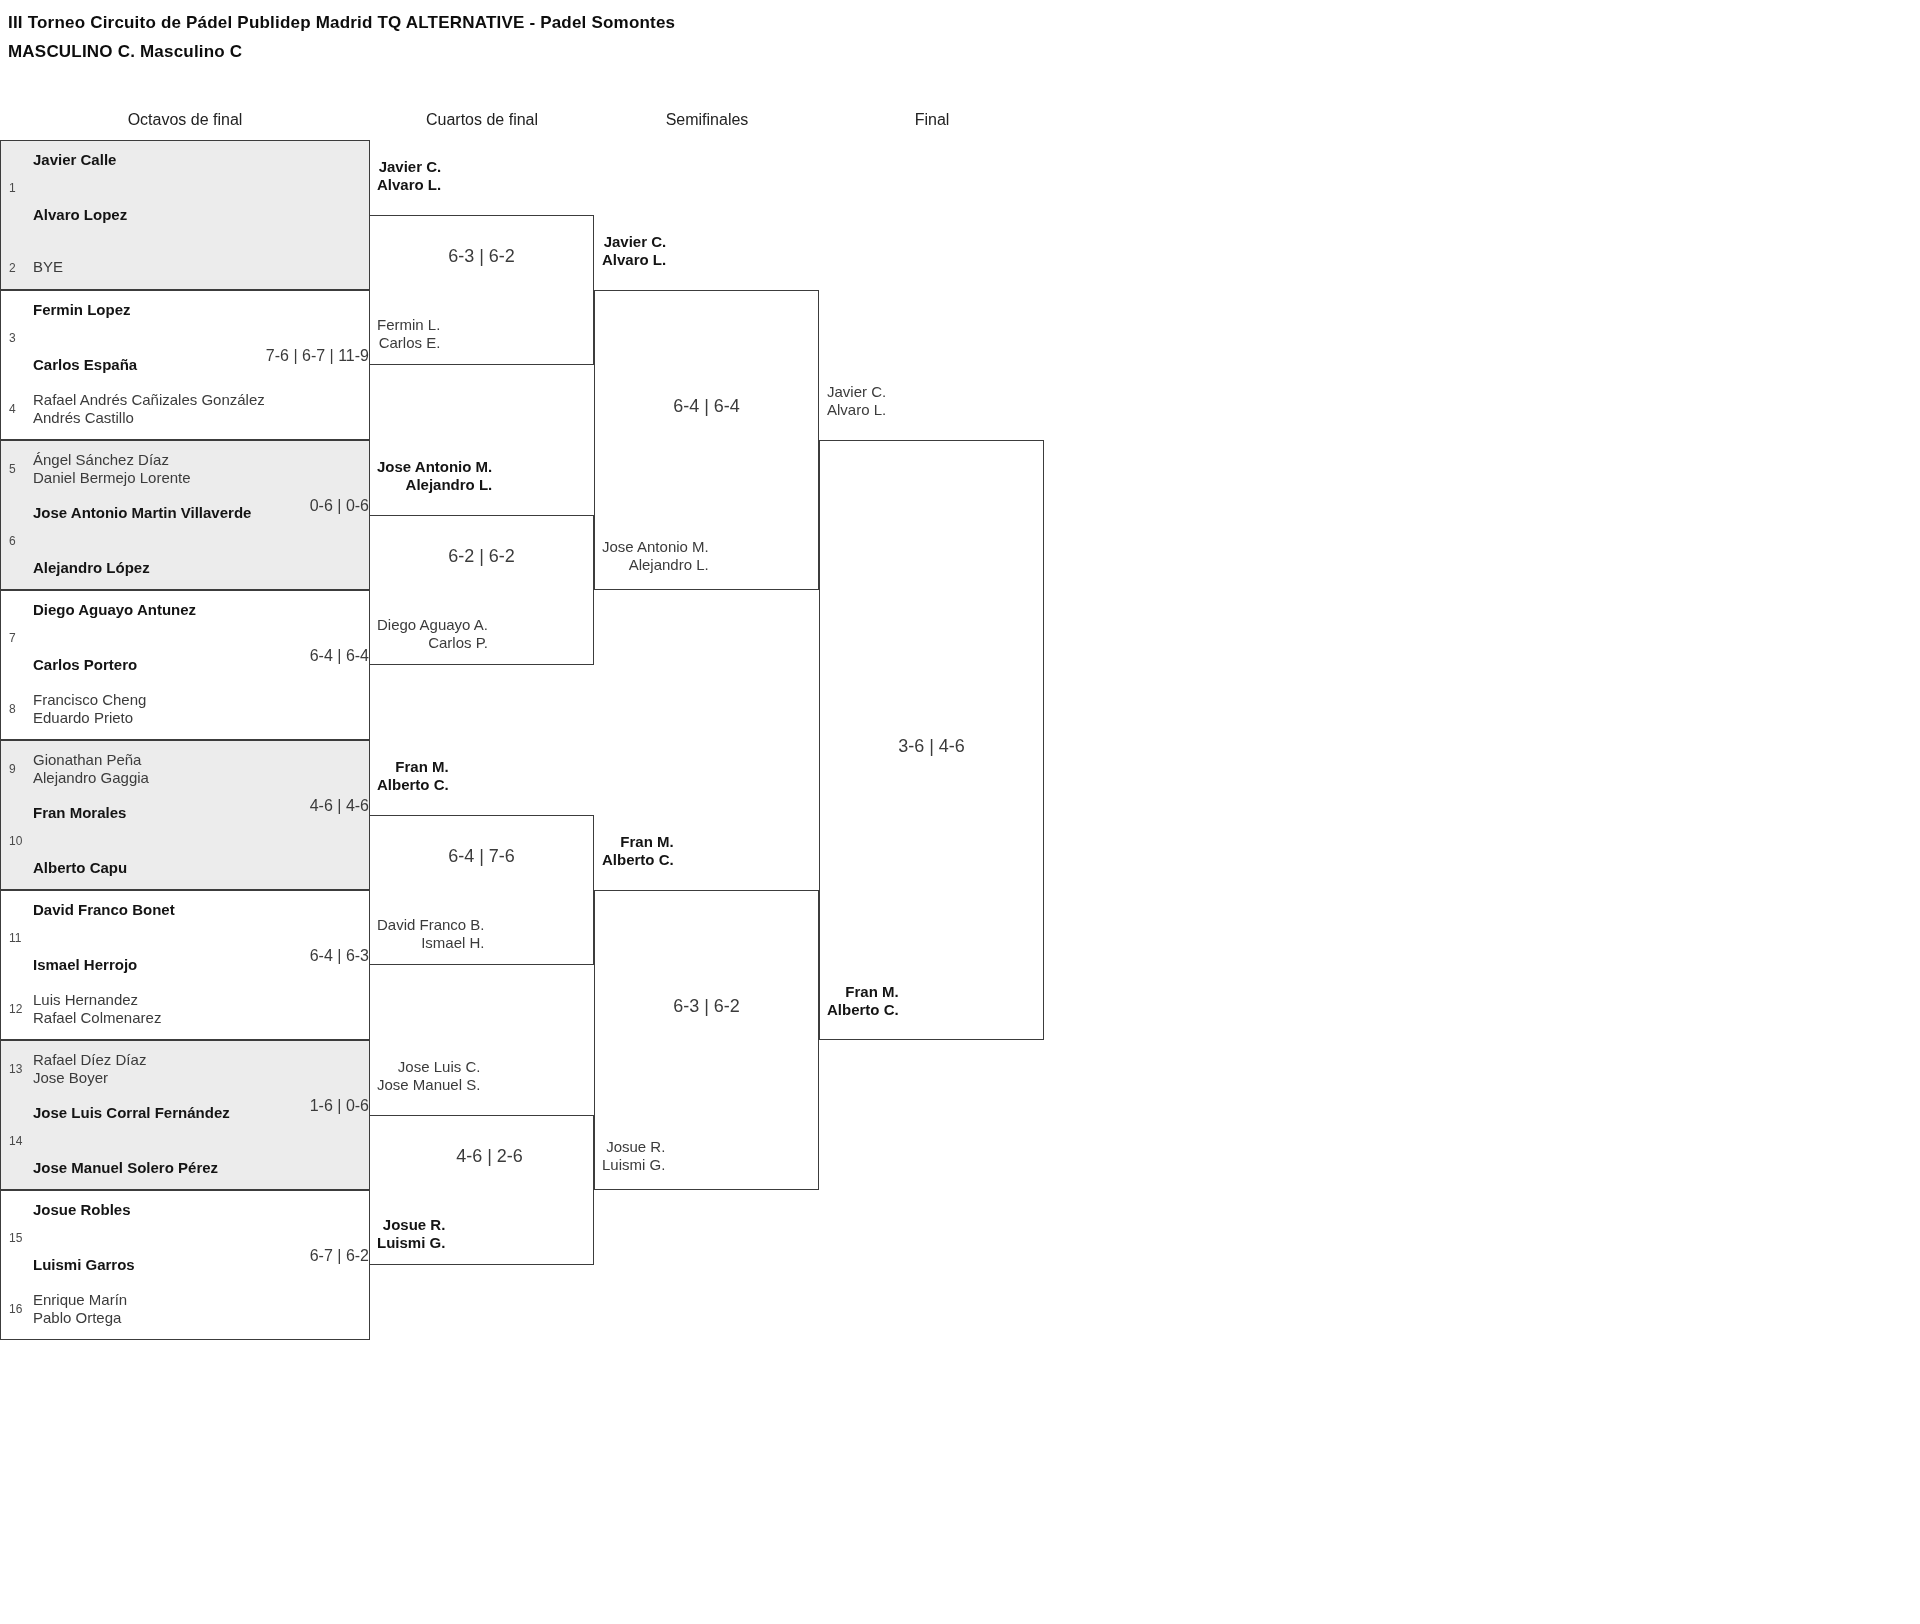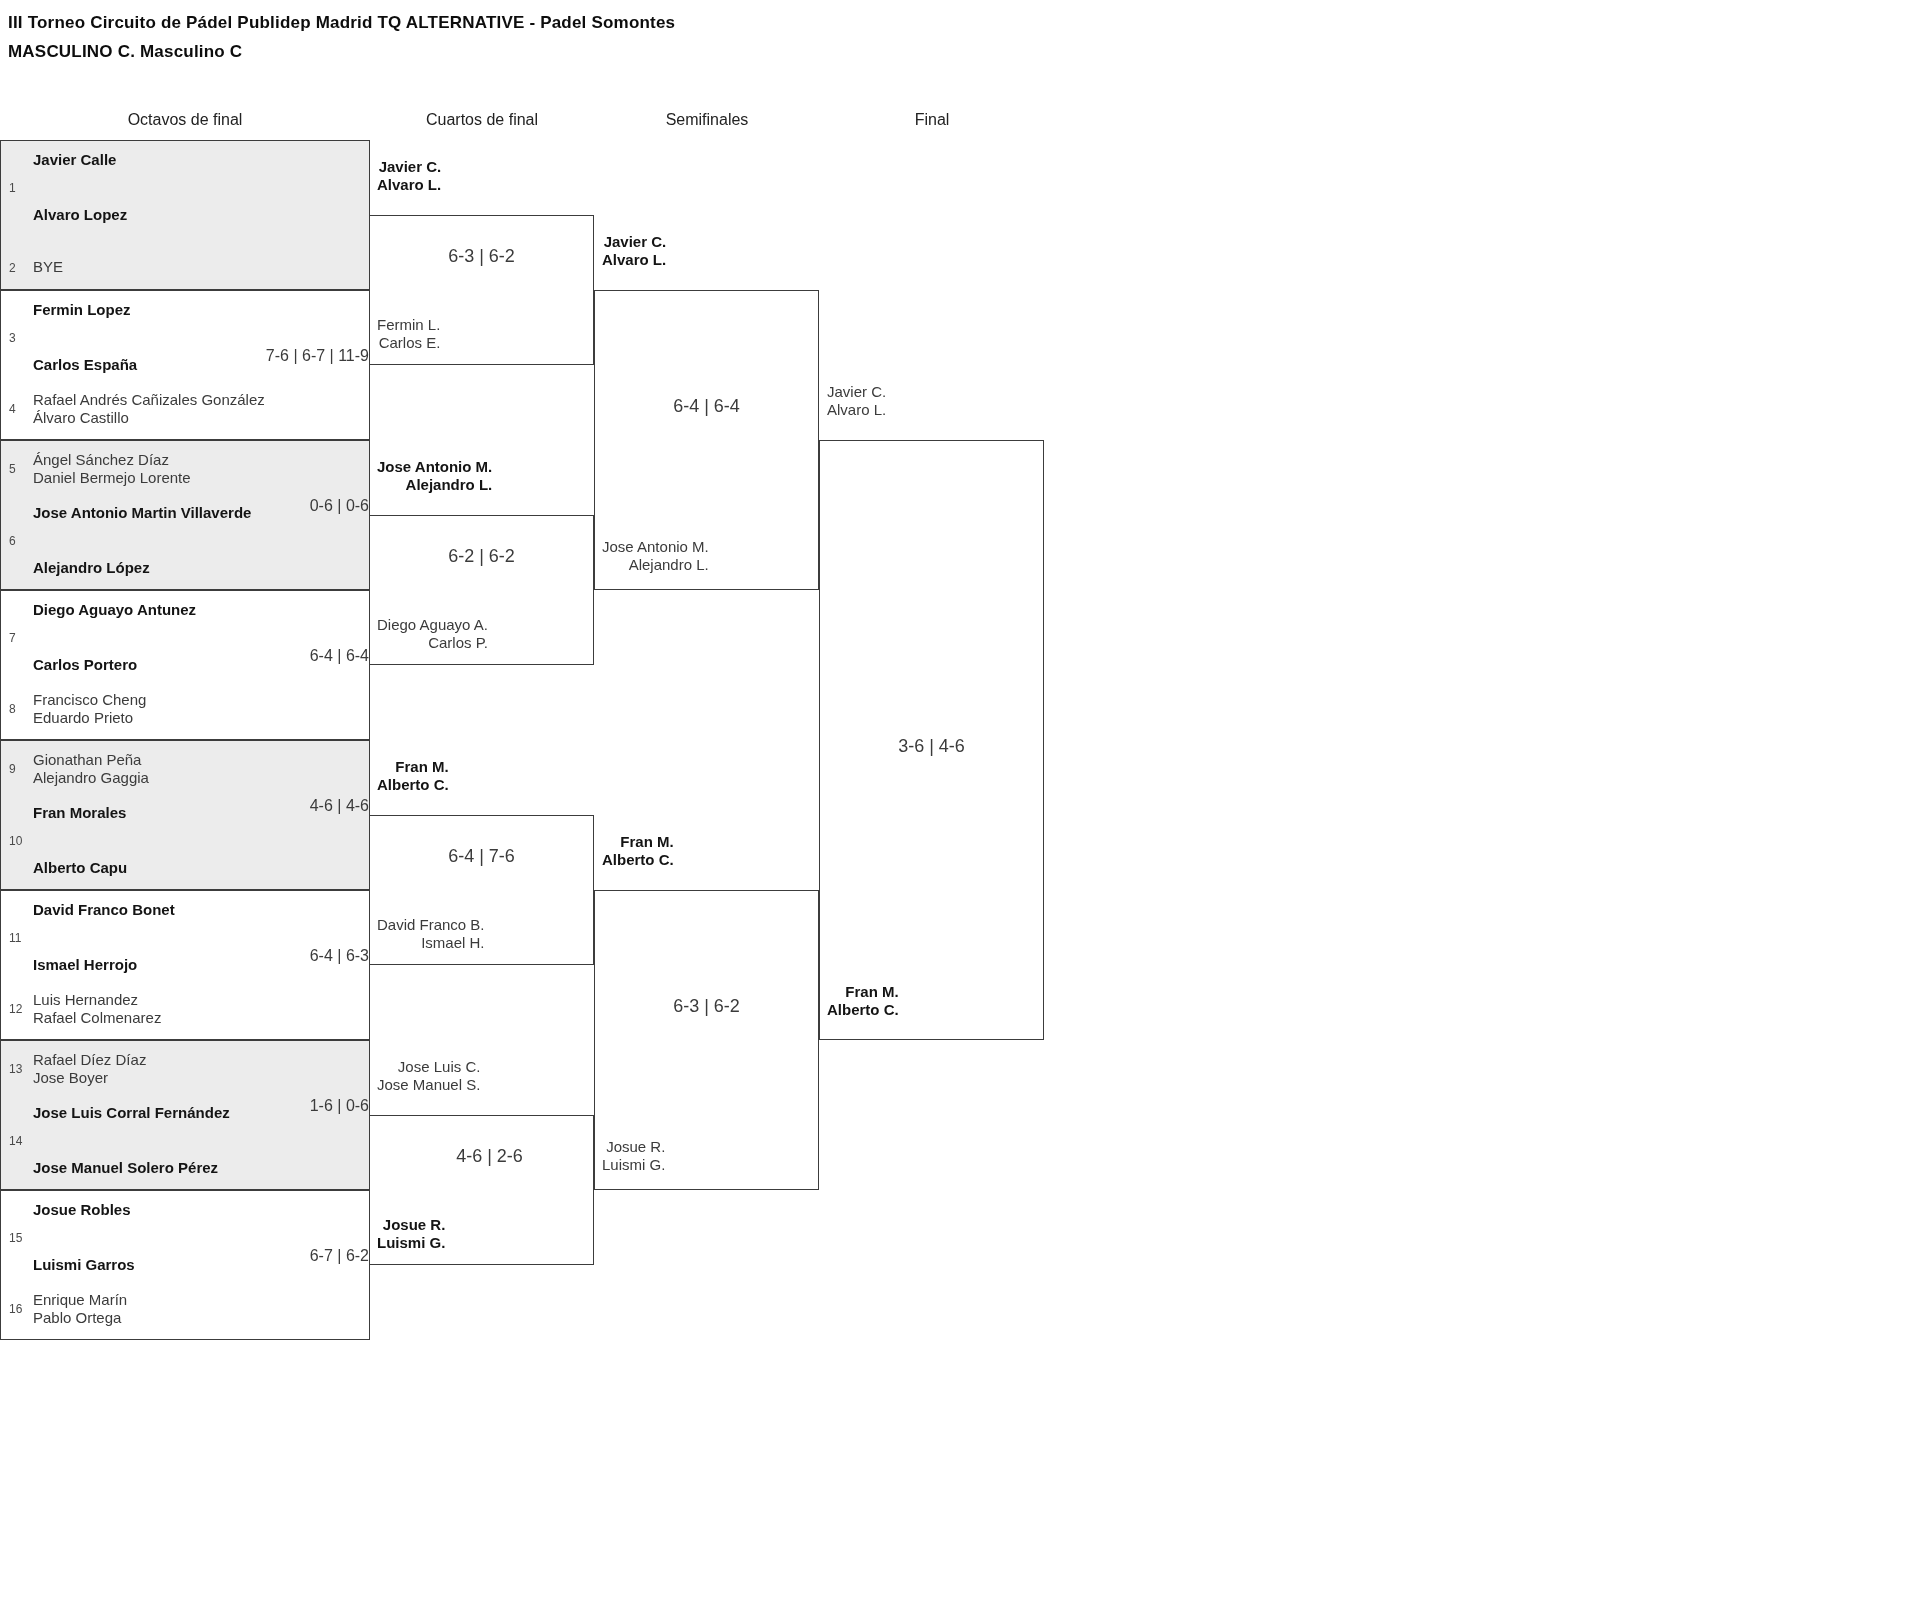--- a/index.html
+++ b/index.html
@@ -69,21 +69,21 @@
       <span class="names bold">
         <span class="l">Fermin Lopez</span>
         <span class="l">Carlos España</span>
       </span>
     </div>
     <div class="o-score">7-6 | 6-7 | 11-9</div>
     <div class="pair b">
       <span class="seed">4</span>
       <span class="names">
         <span class="l">Rafael Andrés Cañizales González</span>
-        <span class="l">Álvaro Castillo</span>
+        <span class="l">Andrés Castillo</span>
       </span>
     </div>
   </div>
 
   <div class="o-match shaded" style="top:440px">
     <div class="pair a">
       <span class="seed">5</span>
       <span class="names">
         <span class="l">Ángel Sánchez Díaz</span>
         <span class="l">Daniel Bermejo Lorente</span>

